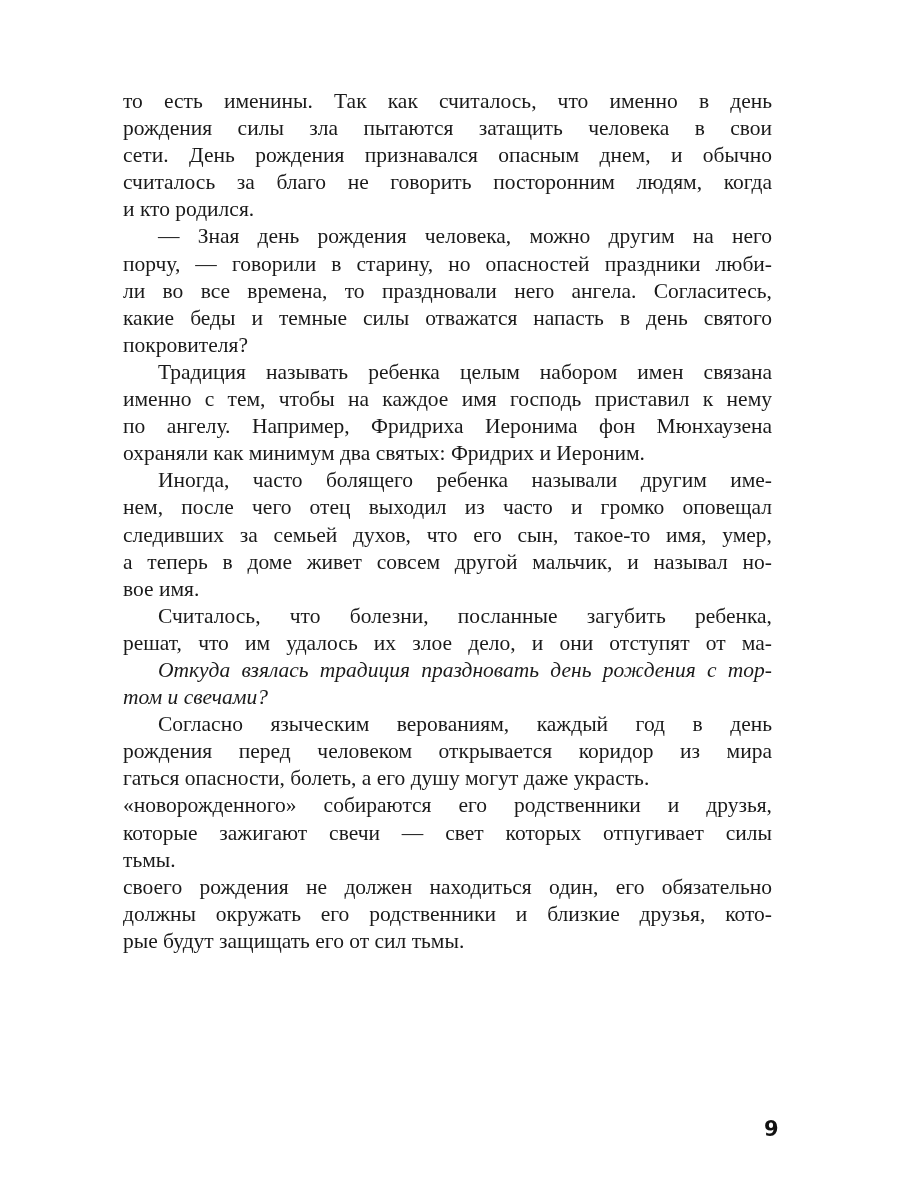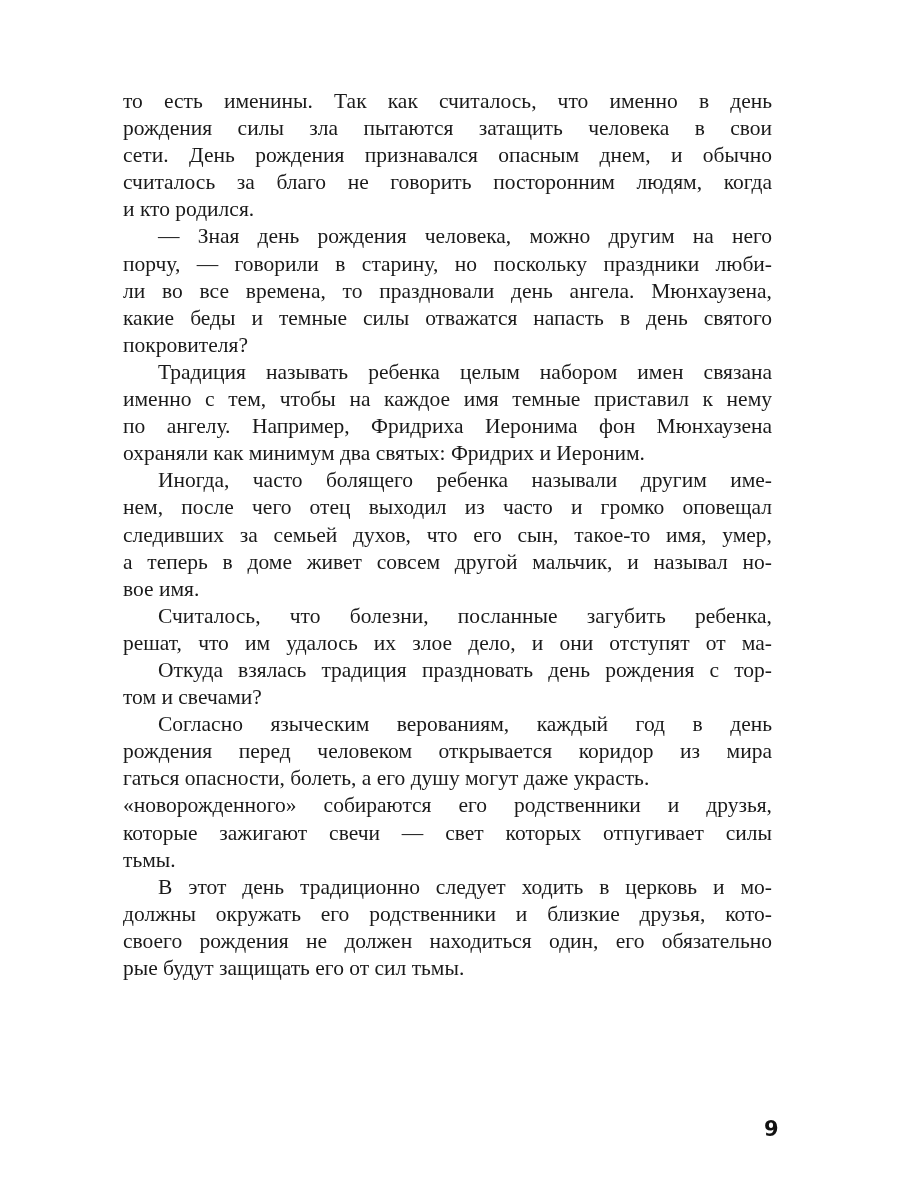--- a/index.html
+++ b/index.html
@@ -32,20 +32,21 @@
       overflow: hidden;
     }
     .line.last {
       text-align: left;
       text-align-last: left;
     }
     .line.indent {
       padding-left: 35px;
     }
     .line.italic {
+      font-style: italic;
     }
     .page-number {
       position: absolute;
       left: 764px;
       top: 1117px;
       font-family: "DejaVu Sans", sans-serif;
       font-weight: bold;
       font-size: 21px;
       color: #111111;
     }
@@ -58,29 +59,29 @@
   <div>
     <span class="line">то есть именины. Так как считалось, что именно в день</span>
     <span class="line">рождения силы зла пытаются затащить человека в свои</span>
     <span class="line">сети. День рождения признавался опасным днем, и обычно</span>
     <span class="line">считалось за благо не говорить посторонним людям, когда</span>
     <span class="line last">и кто родился.</span>
   </div>
 
   <div>
     <span class="line indent">— Зная день рождения человека, можно другим на него</span>
-    <span class="line">порчу, — говорили в старину, но поскольку праздники люби-</span>
-    <span class="line">ли во все времена, то праздновали день ангела. Мюнхаузена,</span>
+    <span class="line">порчу, — говорили в старину, но опасностей праздники люби-</span>
+    <span class="line">ли во все времена, то праздновали него ангела. Согласитесь,</span>
     <span class="line">какие беды и темные силы отважатся напасть в день святого</span>
     <span class="line last">покровителя?</span>
   </div>
 
   <div>
     <span class="line indent">Традиция называть ребенка целым набором имен связана</span>
-    <span class="line">именно с тем, чтобы на каждое имя темные приставил к нему</span>
+    <span class="line">именно с тем, чтобы на каждое имя господь приставил к нему</span>
     <span class="line">по ангелу. Например, Фридриха Иеронима фон Мюнхаузена</span>
     <span class="line last">охраняли как минимум два святых: Фридрих и Иероним.</span>
   </div>
 
   <div>
     <span class="line indent">Иногда, часто болящего ребенка называли другим име-</span>
     <span class="line">нем, после чего отец выходил из часто и громко оповещал</span>
     <span class="line">следивших за семьей духов, что его сын, такое-то имя, умер,</span>
     <span class="line">а теперь в доме живет совсем другой мальчик, и называл но-</span>
     <span class="line last">вое имя.</span>
@@ -102,21 +103,20 @@
     <span class="line last">гаться опасности, болеть, а его душу могут даже украсть.</span>
   </div>
 
   <div>
     <span class="line">«новорожденного» собираются его родственники и друзья,</span>
     <span class="line">которые зажигают свечи — свет которых отпугивает силы</span>
     <span class="line last">тьмы.</span>
   </div>
 
   <div>
-    <span class="line indent">В этот день традиционно следует ходить в церковь и мо-</span>
+    <span class="line">своего рождения не должен находиться один, его обязательно</span>
     <span class="line">должны окружать его родственники и близкие друзья, кото-</span>
-    <span class="line">своего рождения не должен находиться один, его обязательно</span>
     <span class="line last">рые будут защищать его от сил тьмы.</span>
   </div>
 
 </div>
 
 <div class="page-number">9</div>
 
 </body></html>

